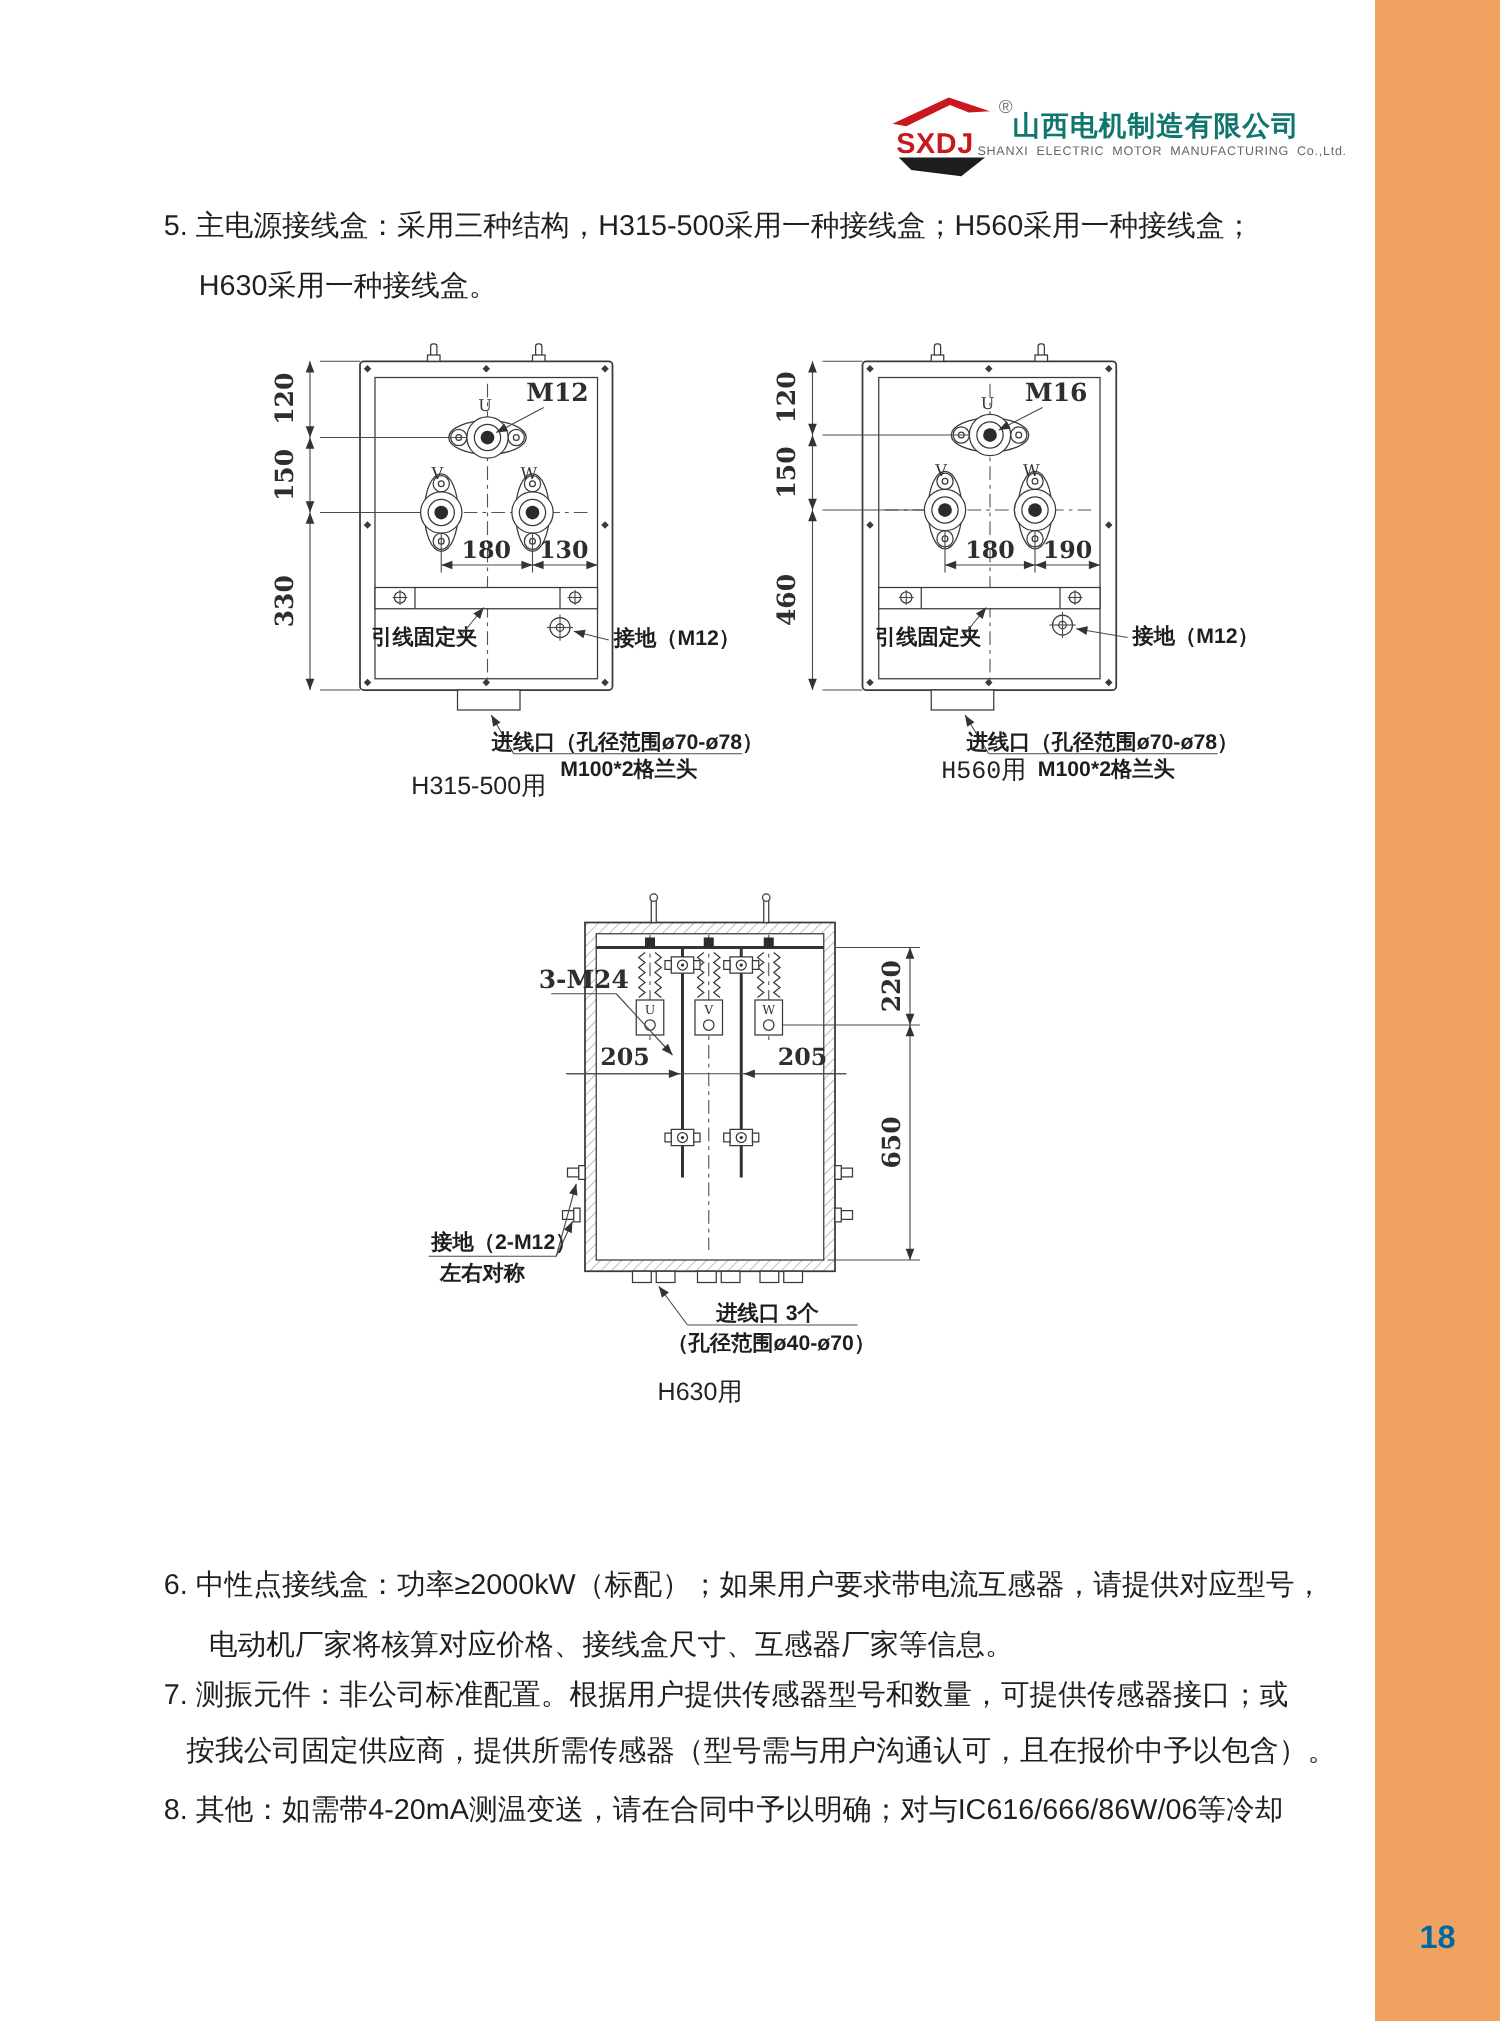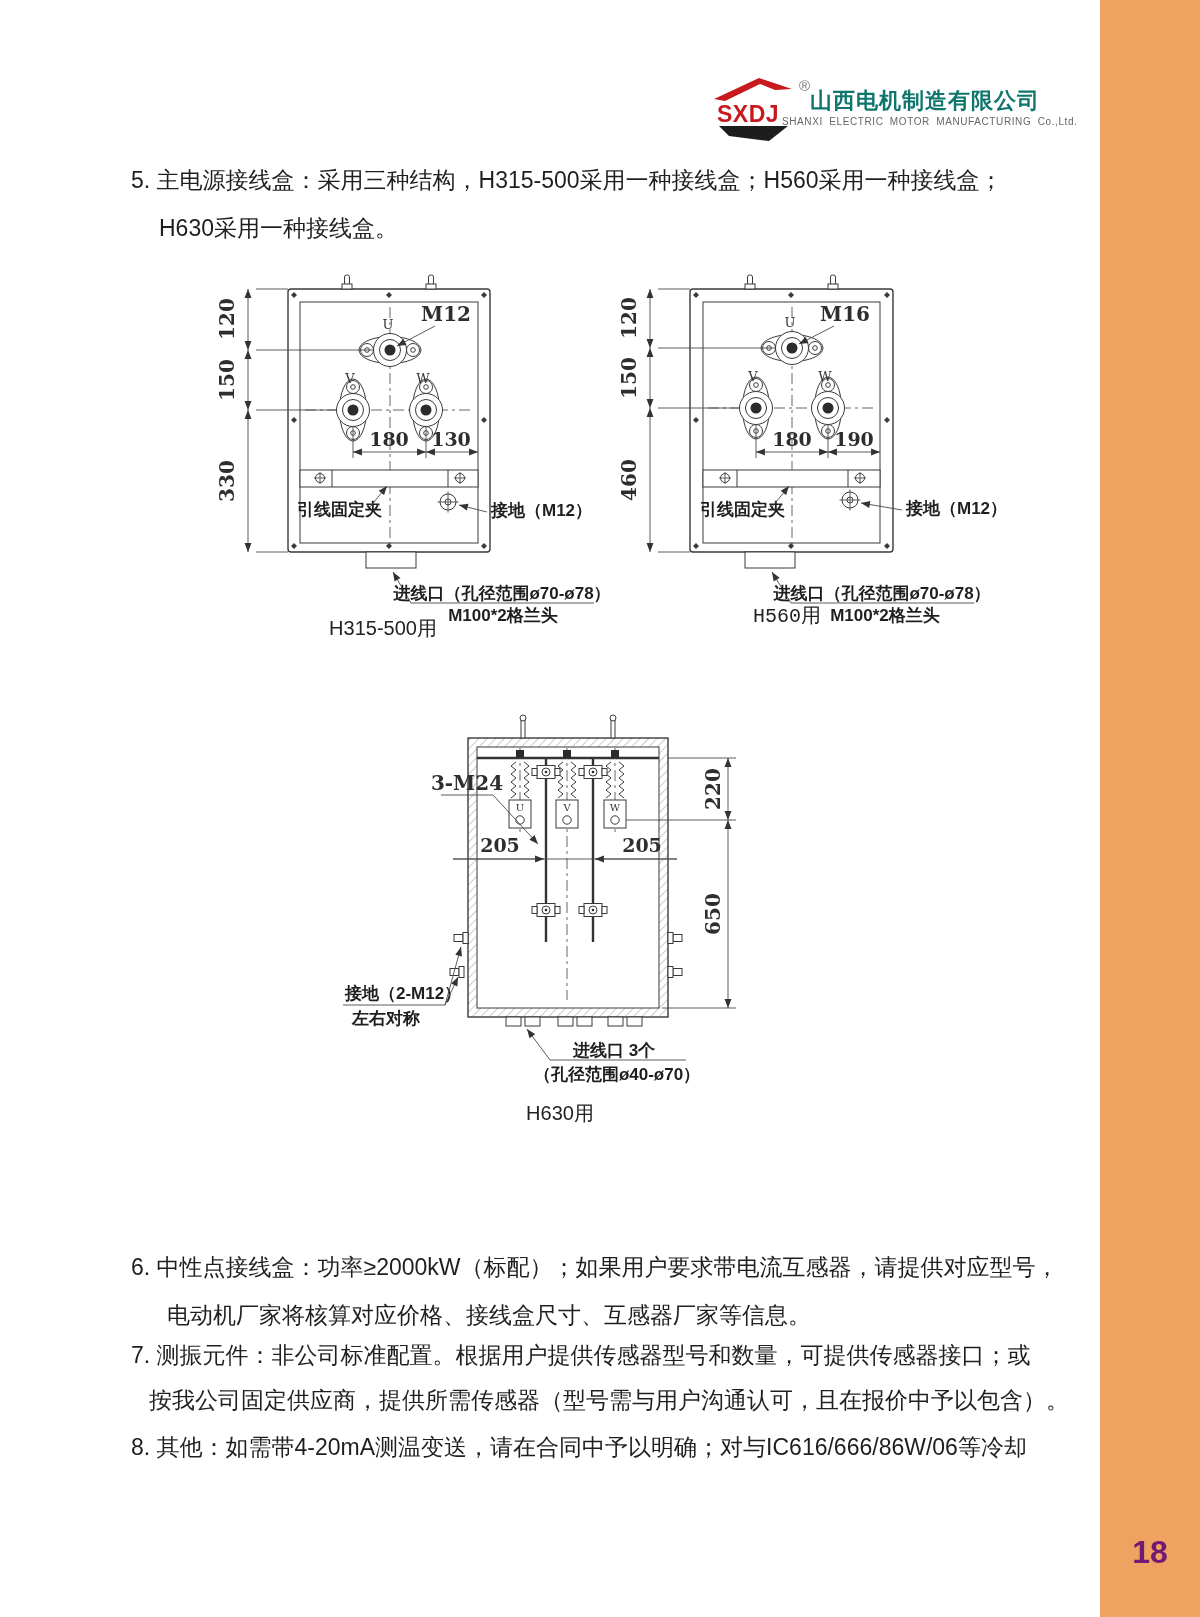--- a/index.html
+++ b/index.html
@@ -1,20 +1,20 @@
 <!DOCTYPE html>
 <html><head>
 <meta charset="utf-8">
 <style>
   html,body{margin:0;padding:0;background:#fff;}
   .page{position:relative;width:1200px;height:1617px;background:#ffffff;overflow:hidden;
         font-family:"Liberation Sans",sans-serif;color:#1f1f1f;}
   .orange-strip{position:absolute;top:0;right:0;width:100px;height:1617px;background:#F0A260;}
   .page-num{position:absolute;left:1100px;top:1534px;width:100px;text-align:center;
-            font-size:32px;font-weight:bold;color:#701a75;}
+            font-size:26px;font-weight:bold;color:#0369a1;}
   
   .logo-box{position:absolute;left:712px;top:74px;width:84px;height:68px;}
   .reg-mark{position:absolute;left:799px;top:77px;font-size:15px;color:#777;}
   .company-cn{position:absolute;left:810px;top:86px;font-size:22px;font-weight:600;
               letter-spacing:1px;color:#0f766e;}
   .company-en{position:absolute;left:782px;top:116px;font-size:10px;letter-spacing:0.6px;
               word-spacing:3px;color:#666;}
   
   .note{position:absolute;font-size:23px;color:#1f1f1f;font-weight:500;white-space:nowrap;}
   .caption{position:absolute;font-size:20px;color:#222;text-align:center;}

